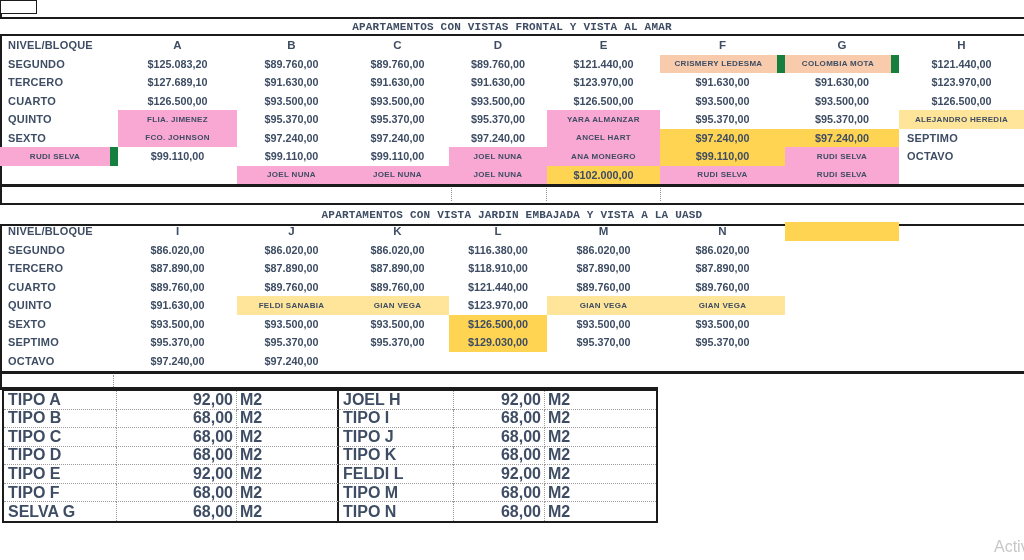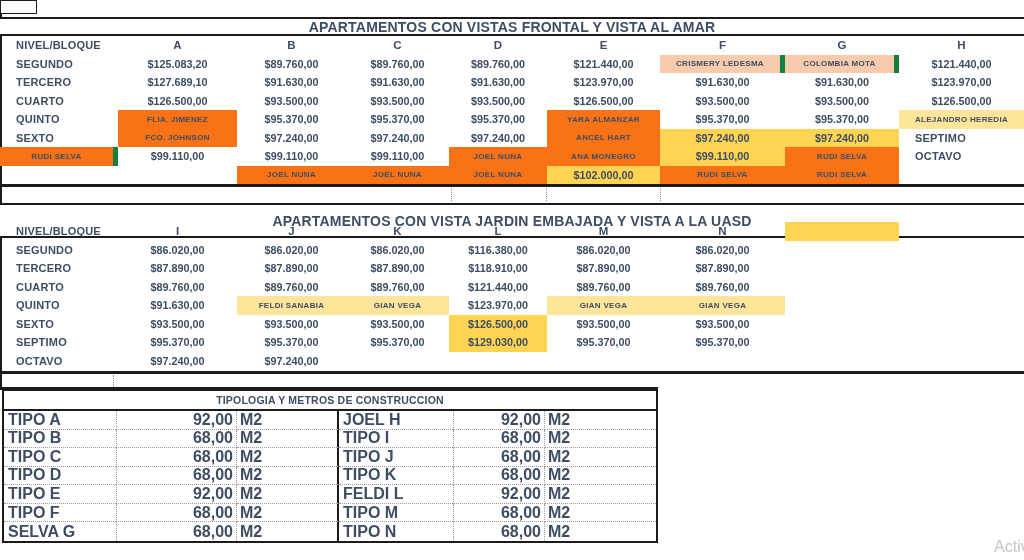--- a/index.html
+++ b/index.html
@@ -7,41 +7,41 @@
   body {
     position:relative; overflow:hidden; background:#ffffff;
     font-family:"Liberation Sans", sans-serif; color:#3E4D63;
   }
   .abs { position:absolute; }
 
   
   .titlebar {
     border-top:2px solid #1b1b1b; border-bottom:2px solid #1b1b1b;
     display:flex; align-items:center; justify-content:center;
-    font-weight:bold; font-size:14px; letter-spacing:.2px; background:#fff;
+    font-weight:bold; font-size:11px; letter-spacing:.2px; background:#fff;font-family:Liberation Mono, monospace;
   }
 
   
   .pgrid {
     display:grid;
     grid-template-columns:118px 119px 109px 103px 98px 113px 125px 114px 125px;
     grid-auto-rows:18.5px;
   }
   .pgrid > div {
     display:flex; align-items:center; justify-content:center;
     font-weight:bold; font-size:10.8px; white-space:nowrap; overflow:hidden;
   }
-  .pgrid .rowlabel { justify-content:flex-start; padding-left:16px; font-size:11px; letter-spacing:.2px; }
+  .pgrid .rowlabel { justify-content:flex-start; padding-left:8px; font-size:11px; letter-spacing:.2px; }
   .pgrid .colhead  { font-size:11.5px; }
   .pgrid .namecell { font-size:8px; letter-spacing:.3px; }
-  .bg-green       { background:#f97316; }
+  .bg-green       { background:#f9a8d4; }
   .bg-peach       { background:#F7CBAC; }
   .bg-yellow      { background:#FFD453; }
   .bg-lightyellow { background:#FFE59A; }
-  .rbar { border-right:5px solid #15803d; }
+  .rbar { border-right:8px solid #15803d; }
 
   
   .hline { background:#1b1b1b; }
   .vline { background:#1b1b1b; }
   .dottick { border-left:1px dotted #8f8f8f; width:0; }
 
   
   .corner-stub { border:1.5px solid #1b1b1b; background:#fff; }
 
   
@@ -155,21 +155,21 @@
     <div class="bg-yellow">$102.000,00</div>
     <div class="bg-green namecell">RUDI SELVA</div>
     <div class="bg-green namecell">RUDI SELVA</div>
   </div>
 <div class="abs hline" style="left:0; top:184px; width:1024px; height:2.5px;"></div>
 
 <div class="abs dottick" style="left:451px; top:188px; height:13px;"></div>
 <div class="abs dottick" style="left:546px; top:188px; height:13px;"></div>
 <div class="abs dottick" style="left:660px; top:188px; height:13px;"></div>
 
-<div class="abs titlebar" style="left:0; top:203px; width:1024px; height:35px;">
+<div class="abs titlebar" style="left:0; top:203px; width:1024px; height:23px;">
   <span>APARTAMENTOS CON VISTA JARDIN EMBAJADA Y VISTA A LA UASD</span>
 </div>
 <div id="grid2" class="abs pgrid" style="left:0; top:222px; width:1024px;">
     <div class="rowlabel">NIVEL/BLOQUE</div>
     <div class="colhead">I</div>
     <div class="colhead">J</div>
     <div class="colhead">K</div>
     <div class="colhead">L</div>
     <div class="colhead">M</div>
     <div class="colhead">N</div>
@@ -238,23 +238,20 @@
     <div></div>
     <div></div>
     <div></div>
   </div>
 <div class="abs hline" style="left:0; top:371px; width:1024px; height:2.5px;"></div>
 
 <div class="abs dottick" style="left:113px; top:375px; height:12px;"></div>
 <div class="abs hline" style="left:0; top:387px; width:658px; height:2px;"></div>
 
 <div class="abs typbox" style="left:2px; top:389px; width:656px;">
-  <div class="typtitle">
-    <span>TIPOLOGIA Y METROS DE CONSTRUCCION</span>
-  </div>
   <div id="grid3" class="tgrid">
       <div class="tlabel">TIPO A</div>
       <div class="tval">92,00</div>
       <div class="tunit tmid">M2</div>
       <div class="tlabel">JOEL H</div>
       <div class="tval">92,00</div>
       <div class="tunit">M2</div>
       <div class="tlabel">TIPO B</div>
       <div class="tval">68,00</div>
       <div class="tunit tmid">M2</div>

